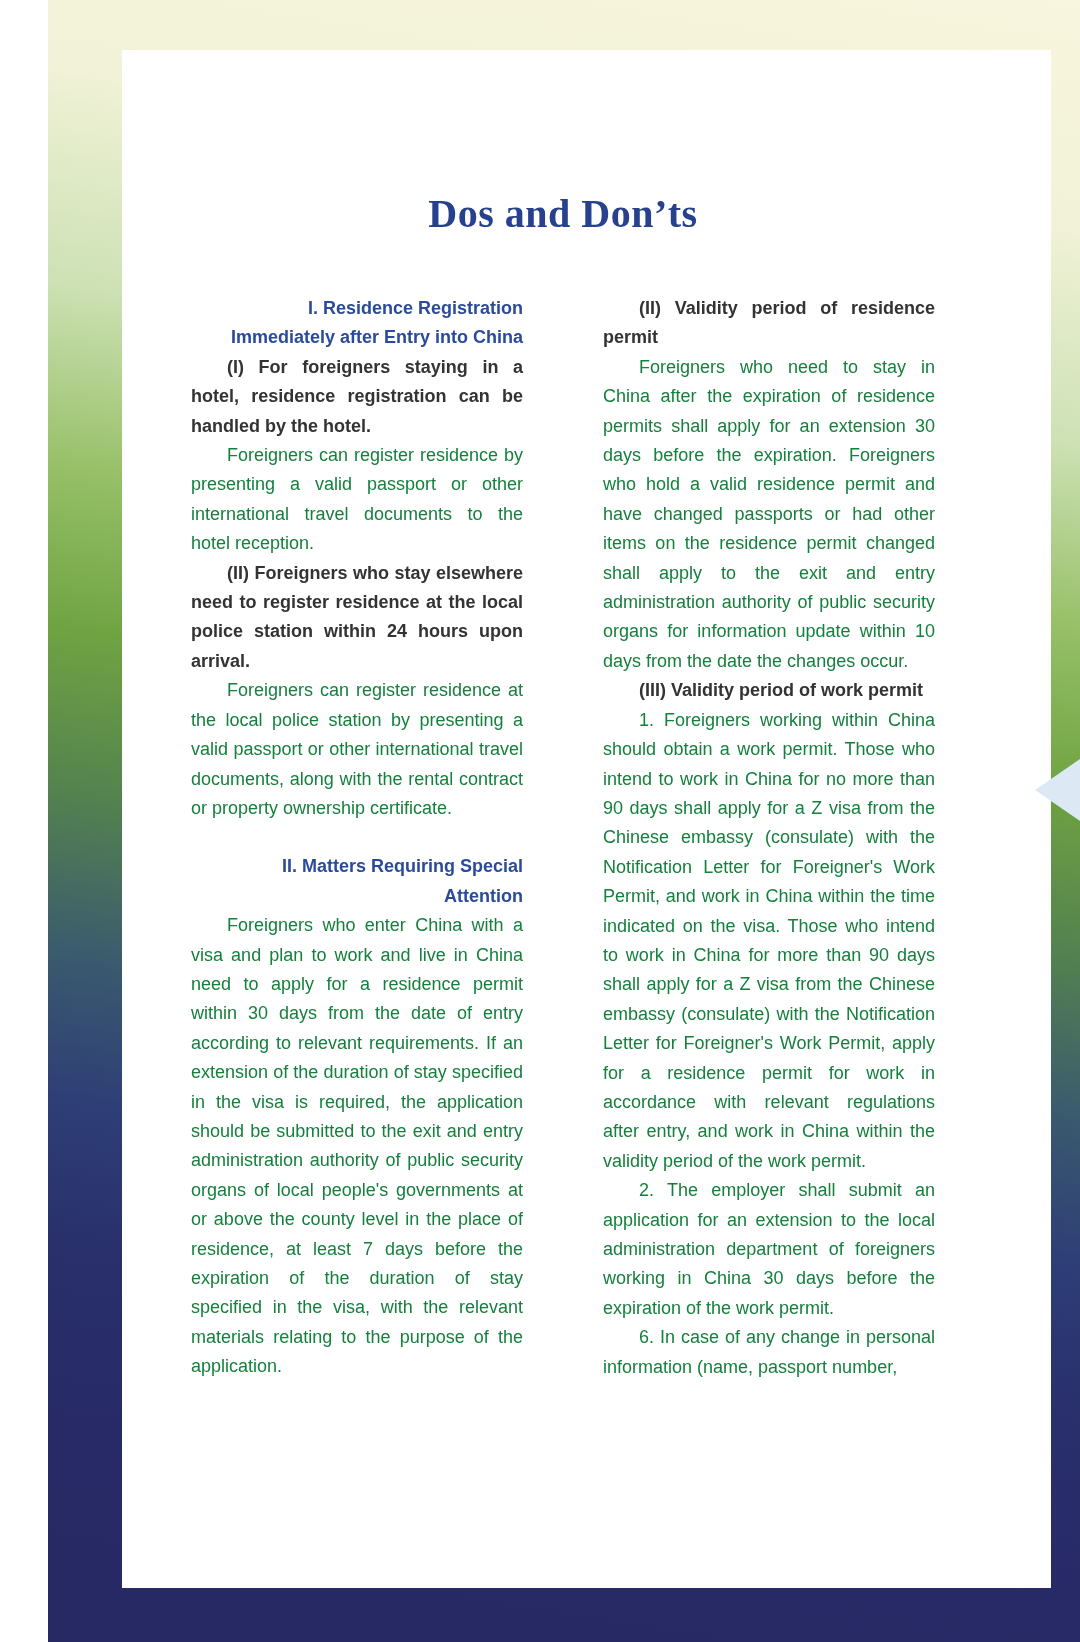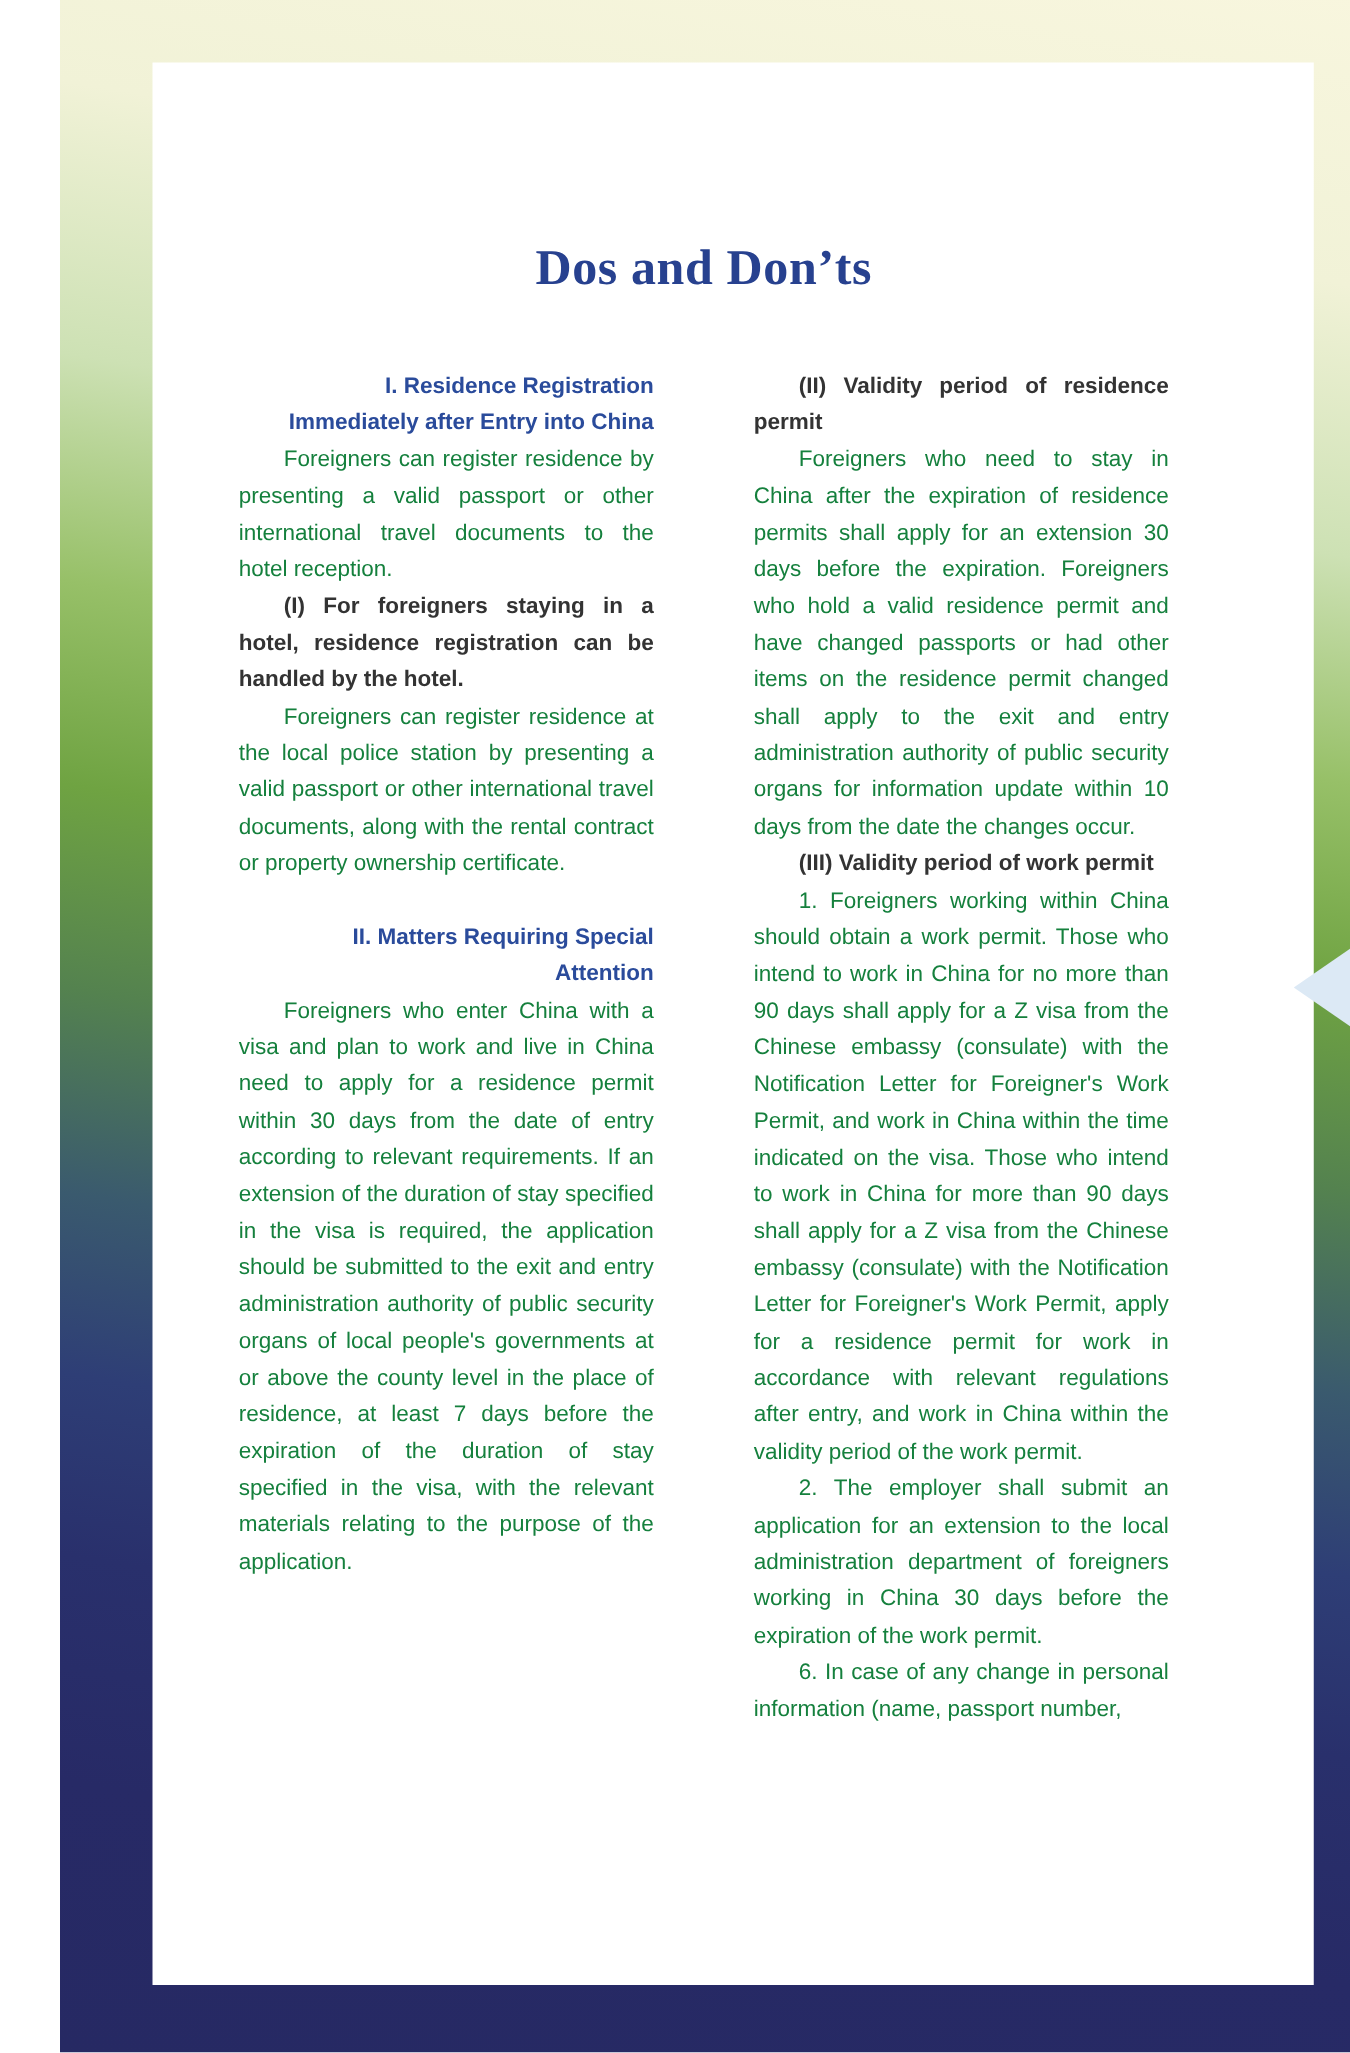--- a/index.html
+++ b/index.html
@@ -107,22 +107,23 @@
 <body>
 
 <div class="canvas">
 
   <div class="sheet">
     <h1 class="page-title">Dos and Don’ts</h1>
 
     <div class="columns">
       <div class="col">
           <p class="para heading-blue">I. Residence Registration Immediately after Entry into China</p>
+          <p class="para heading-bold">(I) For foreigners staying in a hotel, residence registration can be handled by the hotel.</p>
           <p class="para body">Foreigners can register residence by presenting a valid passport or other international travel documents to the hotel reception.</p>
-          <p class="para heading-bold">(I) For foreigners staying in a hotel, residence registration can be handled by the hotel.</p>
+          <p class="para heading-bold">(II) Foreigners who stay elsewhere need to register residence at the local police station within 24 hours upon arrival.</p>
           <p class="para body">Foreigners can register residence at the local police station by presenting a valid passport or other international travel documents, along with the rental contract or property ownership certificate.</p>
           <p class="para heading-blue spaced">II. Matters Requiring Special Attention</p>
           <p class="para body">Foreigners who enter China with a visa and plan to work and live in China need to apply for a residence permit within 30 days from the date of entry according to relevant requirements. If an extension of the duration of stay specified in the visa is required, the application should be submitted to the exit and entry administration authority of public security organs of local people's governments at or above the county level in the place of residence, at least 7 days before the expiration of the duration of stay specified in the visa, with the relevant materials relating to the purpose of the application.</p>
         </div>
       <div class="col">
           <p class="para heading-bold">(II) Validity period of residence permit</p>
           <p class="para body">Foreigners who need to stay in China after the expiration of residence permits shall apply for an extension 30 days before the expiration. Foreigners who hold a valid residence permit and have changed passports or had other items on the residence permit changed shall apply to the exit and entry administration authority of public security organs for information update within 10 days from the date the changes occur.</p>
           <p class="para heading-bold">(III) Validity period of work permit</p>
           <p class="para body">1. Foreigners working within China should obtain a work permit. Those who intend to work in China for no more than 90 days shall apply for a Z visa from the Chinese embassy (consulate) with the Notification Letter for Foreigner's Work Permit, and work in China within the time indicated on the visa. Those who intend to work in China for more than 90 days shall apply for a Z visa from the Chinese embassy (consulate) with the Notification Letter for Foreigner's Work Permit, apply for a residence permit for work in accordance with relevant regulations after entry, and work in China within the validity period of the work permit.</p>
           <p class="para body">2. The employer shall submit an application for an extension to the local administration department of foreigners working in China 30 days before the expiration of the work permit.</p>

